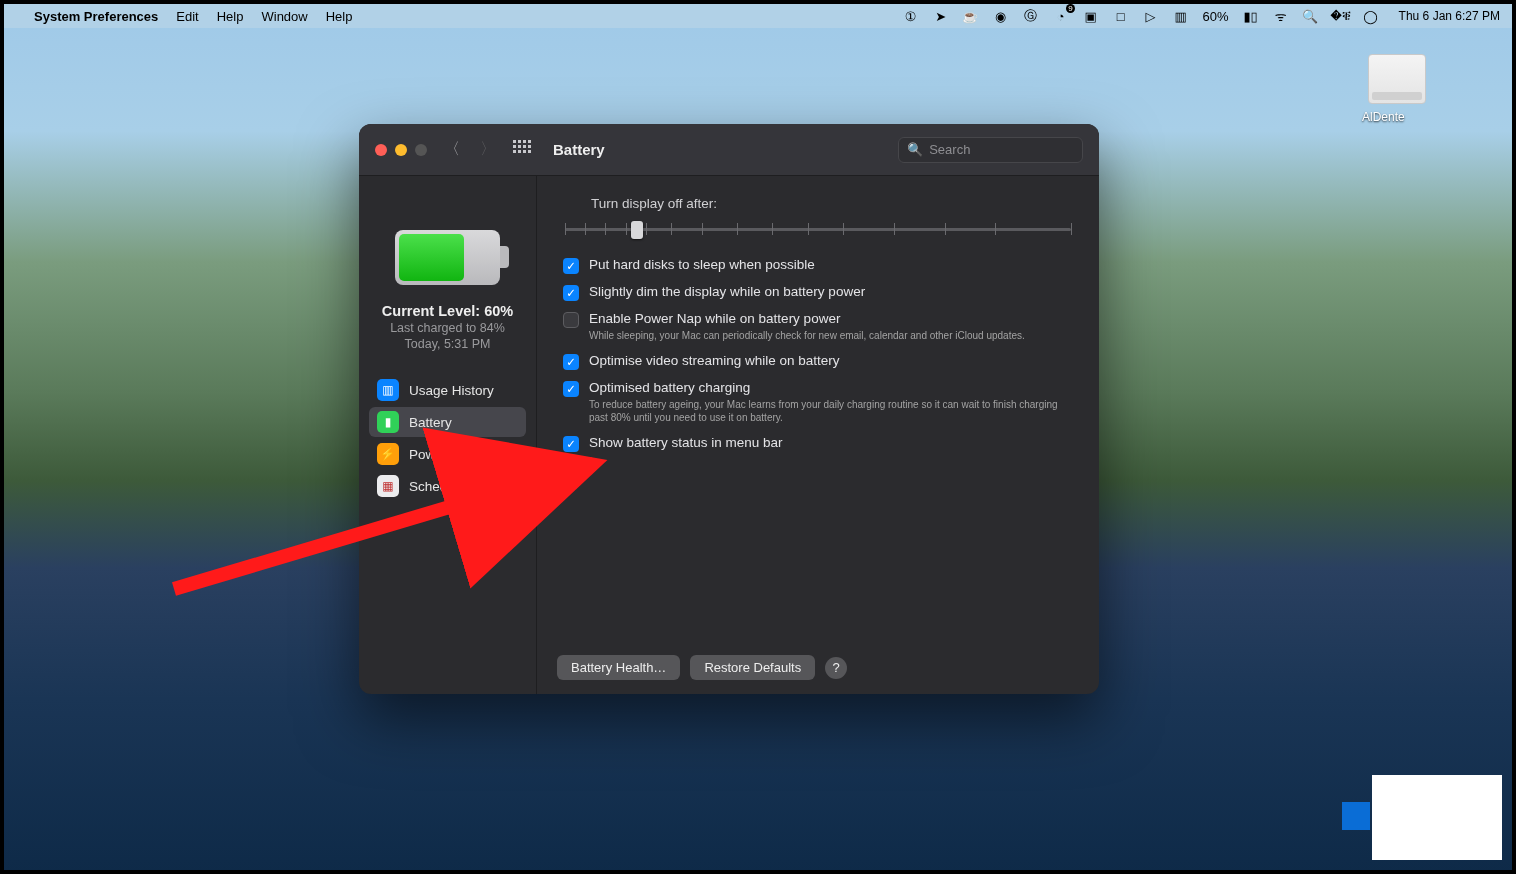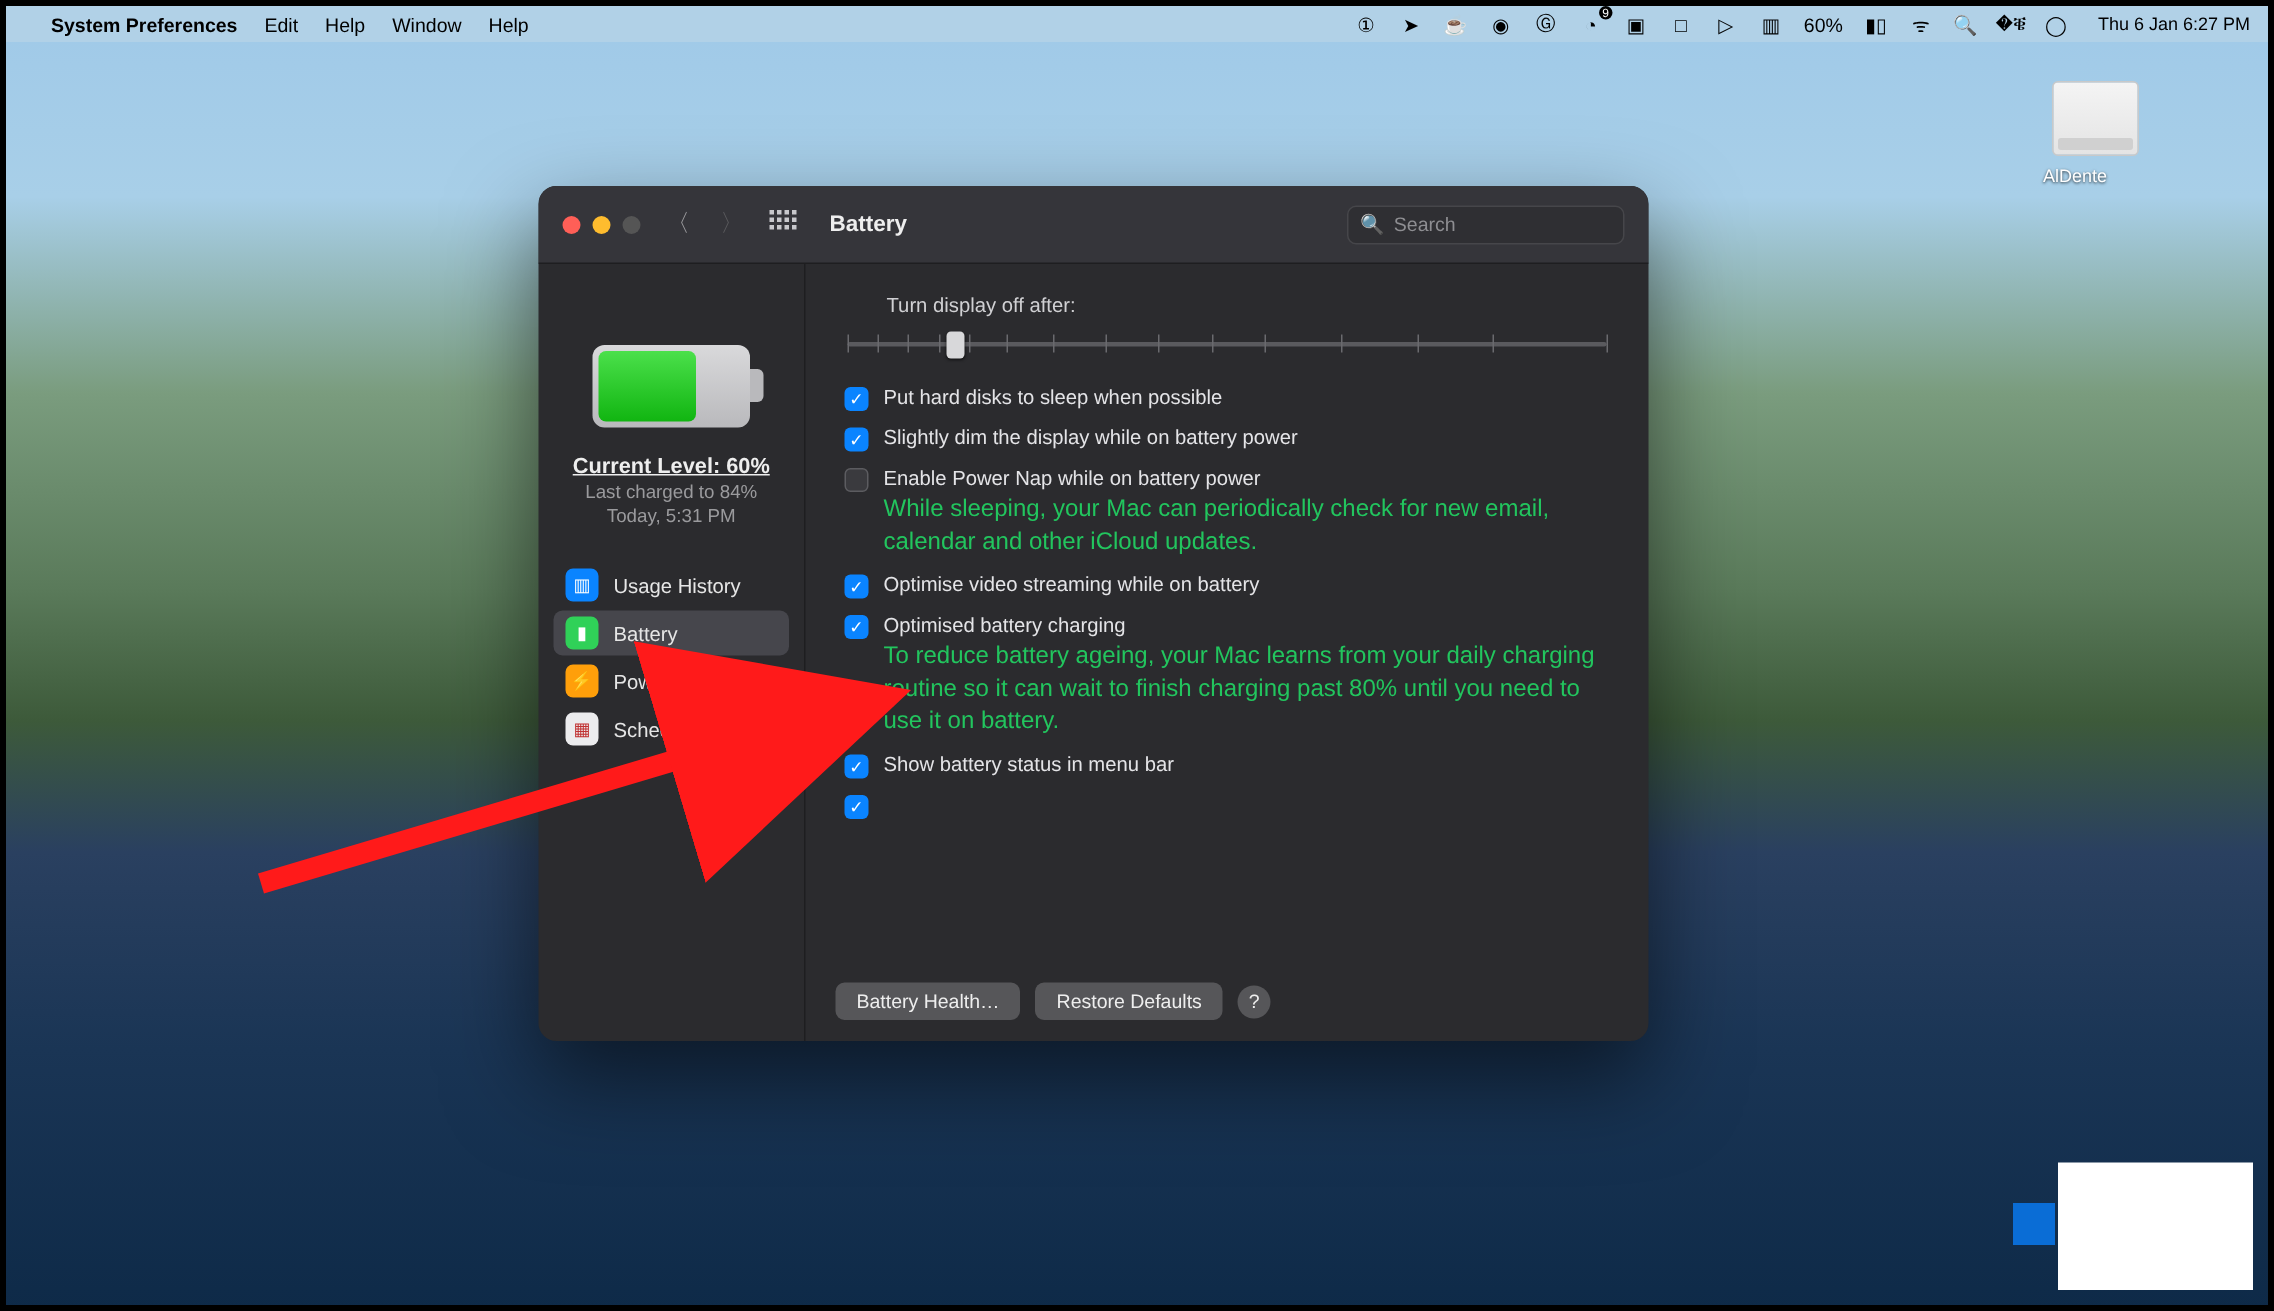--- a/index.html
+++ b/index.html
@@ -61,21 +61,21 @@
   .sidebar {
     width:178px; border-right:1px solid #1e1e20; padding:14px 10px 10px;
     display:flex; flex-direction:column; align-items:center;
   }
   .batt-big {
     width:105px; height:55px; position:relative; margin:40px 0 18px;
   }
   .batt-big .shell{position:absolute;inset:0;background:linear-gradient(#d9d9db,#b9b9bc);border-radius:8px;}
   .batt-big .fill{position:absolute;top:4px;left:4px;bottom:4px;width:62%;background:linear-gradient(#4be04b,#11b511);border-radius:5px;}
   .batt-big .cap{position:absolute;right:-9px;top:16px;width:9px;height:22px;background:#b9b9bc;border-radius:0 4px 4px 0;}
-  .level { font-size:14.5px; font-weight:600; color:#eee; text-align:center;text-decoration:underline;}
+  .level { font-size:14.5px; font-weight:600; color:#eee; text-align:center;}
   .sub { font-size:12.5px; color:#9a9a9d; text-align:center; margin-top:2px;}
   .navlist { margin-top:24px; width:100%; display:flex; flex-direction:column; gap:2px;}
   .navitem {
     display:flex; align-items:center; gap:10px; height:30px; padding:0 8px;
     border-radius:6px; font-size:13.5px; color:#e6e6e6; cursor:default;
   }
   .navitem.sel { background:#46464c; }
   .navicon { width:22px; height:22px; border-radius:5px; display:flex; align-items:center; justify-content:center; font-size:12px; color:#fff;}
   .ic-blue{background:#0a84ff;} .ic-green{background:#30d158;} .ic-orange{background:#ff9f0a;} .ic-white{background:#ececee;color:#c03030;}
 
@@ -93,21 +93,21 @@
   .slabels span:nth-child(2){margin-left:-10px;}
   .checks { margin-top:18px; display:flex; flex-direction:column; gap:10px;}
   .chk { display:flex; gap:10px; align-items:flex-start;}
   .box {
     width:16px; height:16px; border-radius:4px; flex:0 0 16px; margin-top:1px;
     display:flex; align-items:center; justify-content:center; font-size:11.5px; color:#fff;
   }
   .box.on{background:#0a84ff;}
   .box.off{background:#3a3a3e;border:1px solid #5c5c60;}
   .chk .txt{color:#e4e4e7;}
-  .desc{font-size:16px;color:#22c55e;margin-top:3px;line-height:1.35;}
+  .desc{font-size:10px;color:#a3a3a3;margin-top:3px;line-height:1.35;}
   .footer {
     position:absolute; left:0; right:0; bottom:0; padding:14px 20px;
     display:flex; gap:10px; align-items:center;
   }
   .btn {
     background:#565659; color:#eee; font-size:13px;
     padding:5px 14px; border-radius:6px; border:none;
   }
   .help{width:22px;height:22px;border-radius:50%;background:#565659;color:#eee;display:flex;align-items:center;justify-content:center;font-size:13px;}
 

